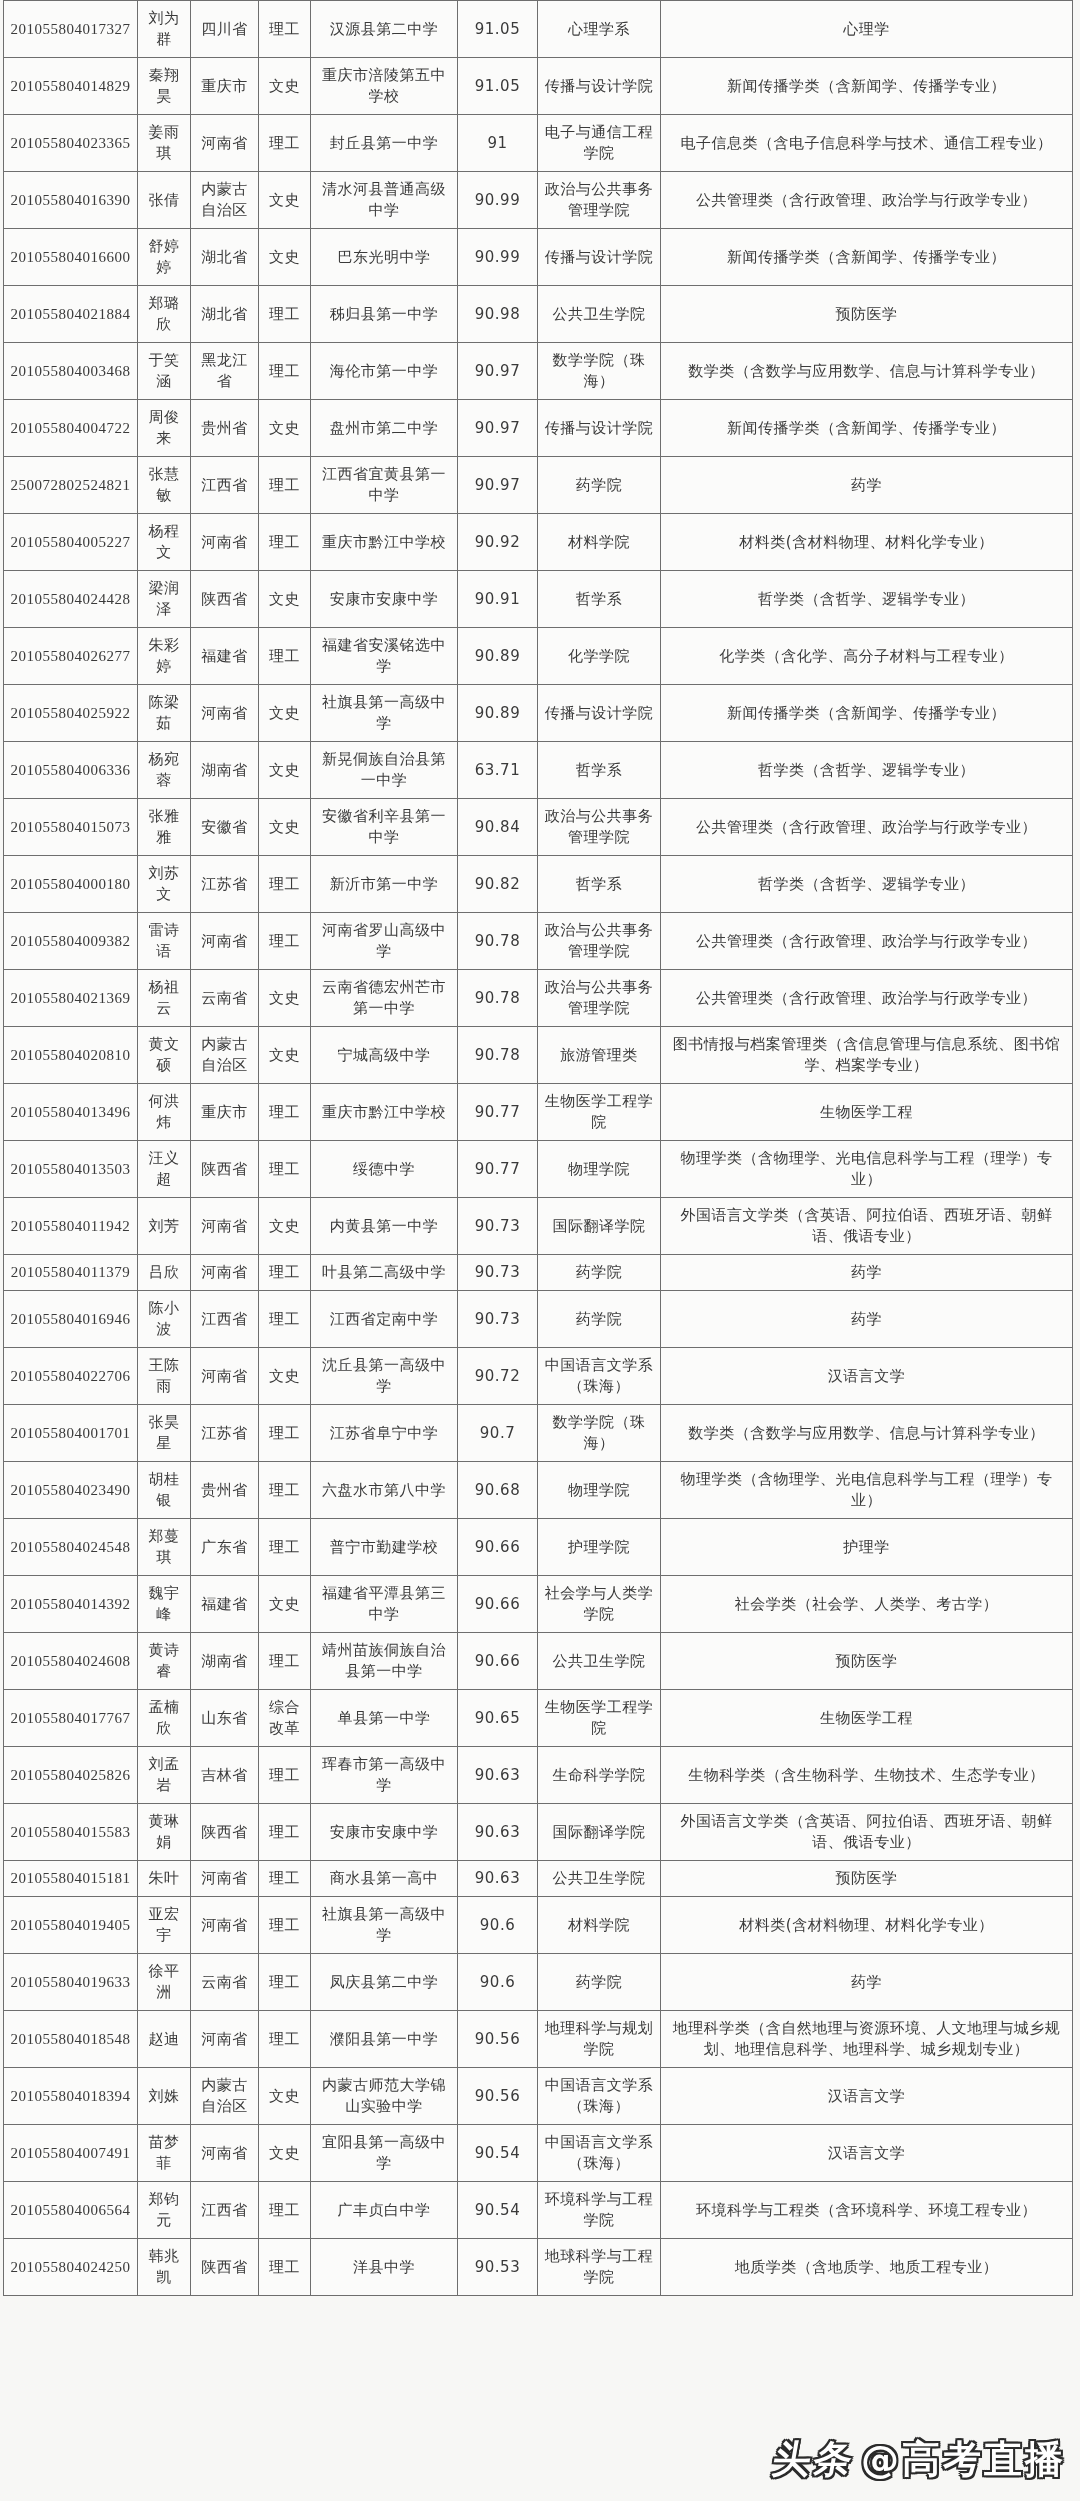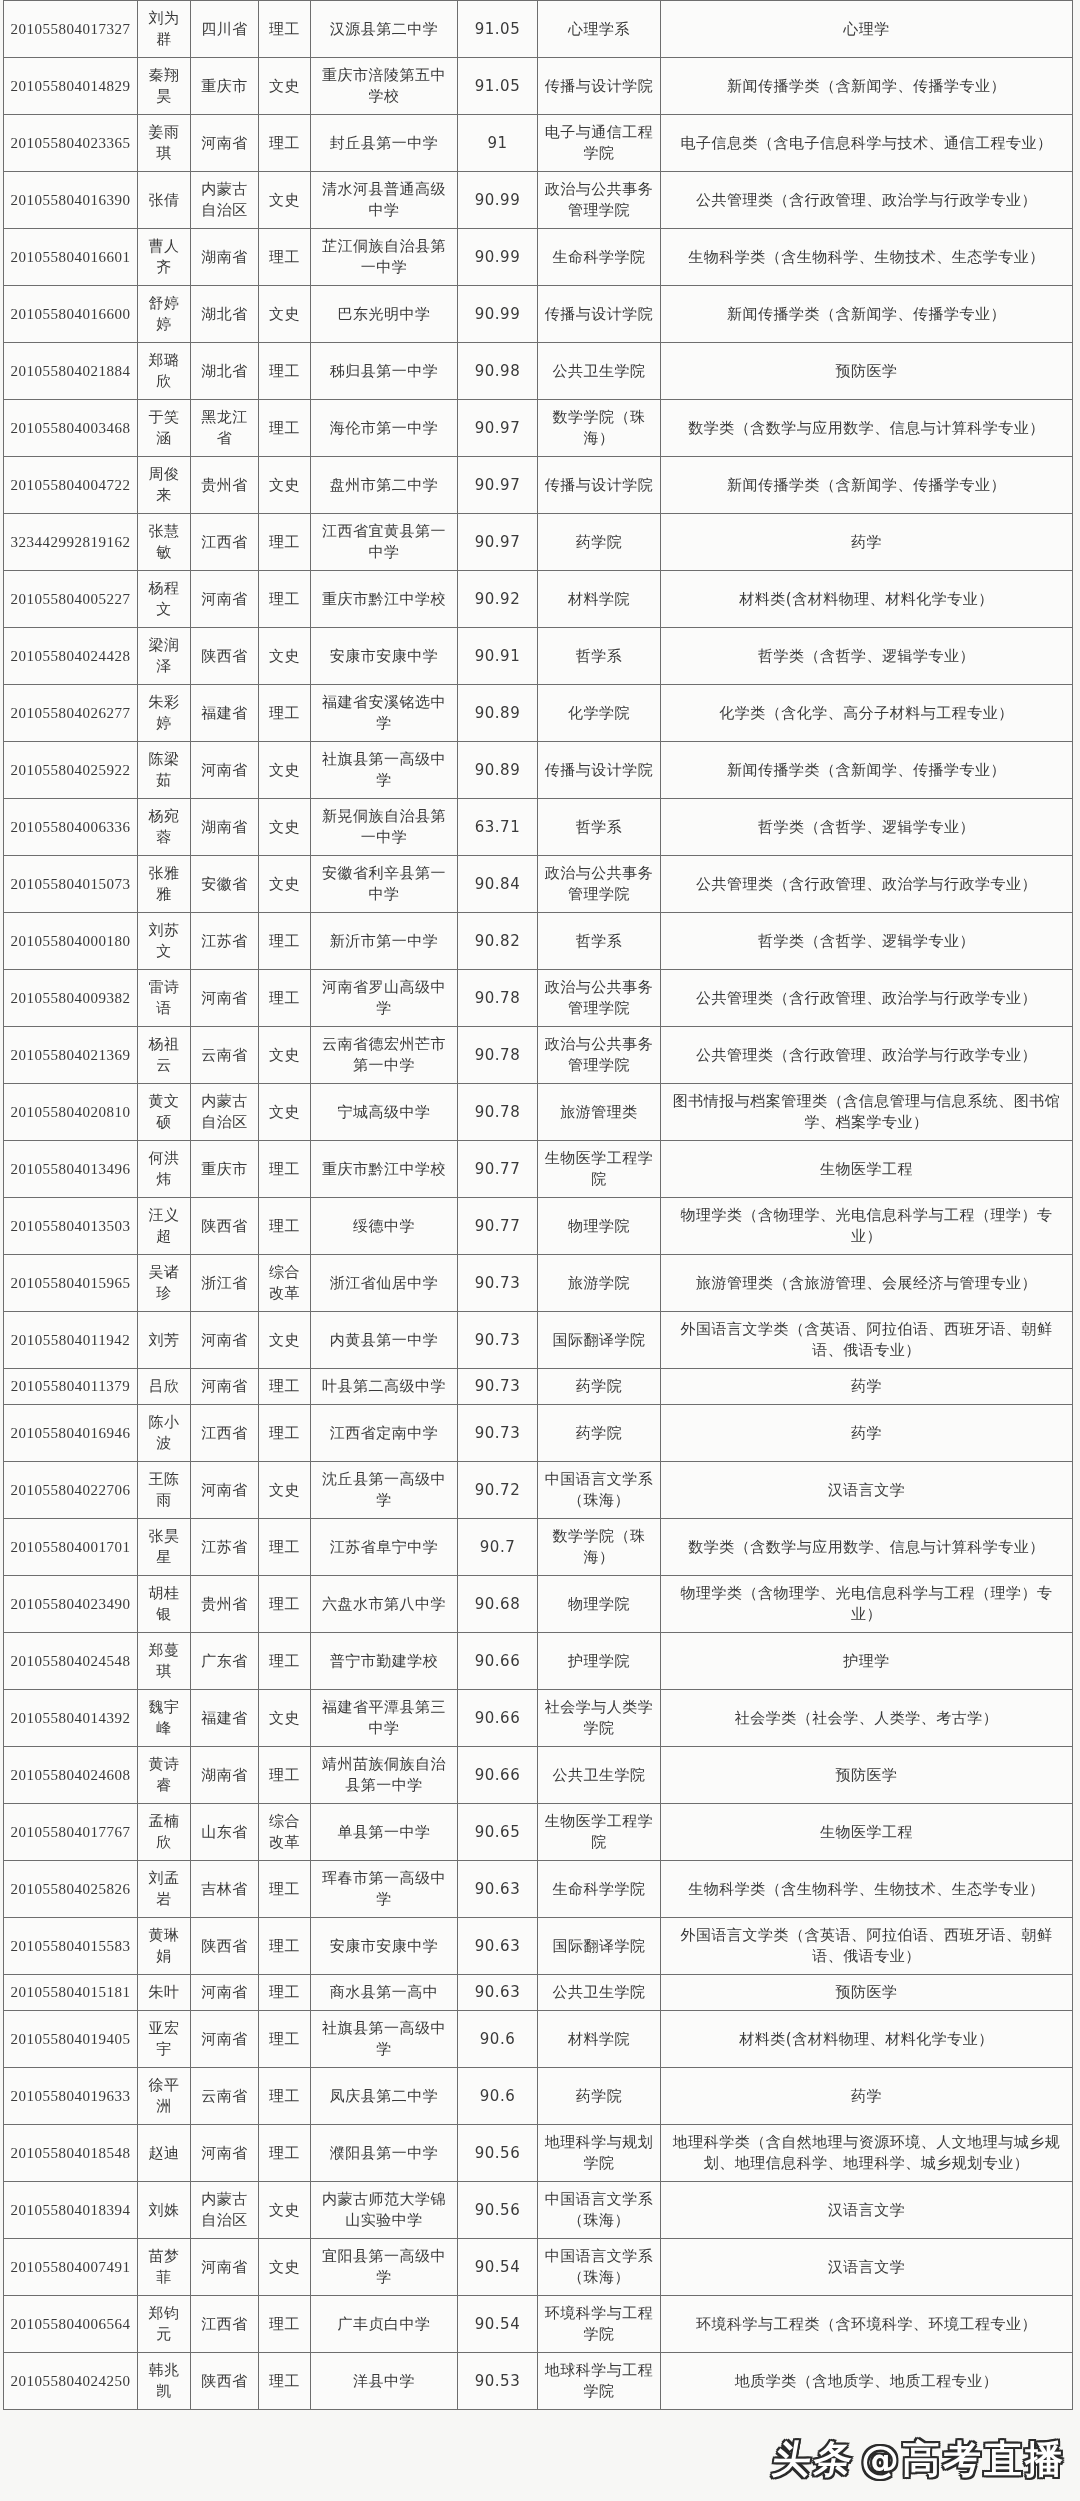--- a/index.html
+++ b/index.html
@@ -111,30 +111,20 @@
     <td class="c-id">201055804016390</td>
     <td class="c-name">张倩</td>
     <td class="c-province">内蒙古自治区</td>
     <td class="c-track">文史</td>
     <td class="c-school">清水河县普通高级中学</td>
     <td class="c-score">90.99</td>
     <td class="c-college">政治与公共事务管理学院</td>
     <td class="c-major">公共管理类（含行政管理、政治学与行政学专业）</td>
   </tr>
         <tr>
-    <td class="c-id">201055804016601</td>
-    <td class="c-name">曹人齐</td>
-    <td class="c-province">湖南省</td>
-    <td class="c-track">理工</td>
-    <td class="c-school">芷江侗族自治县第一中学</td>
-    <td class="c-score">90.99</td>
-    <td class="c-college">生命科学学院</td>
-    <td class="c-major">生物科学类（含生物科学、生物技术、生态学专业）</td>
-  </tr>
-        <tr>
     <td class="c-id">201055804016600</td>
     <td class="c-name">舒婷婷</td>
     <td class="c-province">湖北省</td>
     <td class="c-track">文史</td>
     <td class="c-school">巴东光明中学</td>
     <td class="c-score">90.99</td>
     <td class="c-college">传播与设计学院</td>
     <td class="c-major">新闻传播学类（含新闻学、传播学专业）</td>
   </tr>
         <tr>
@@ -161,21 +151,21 @@
     <td class="c-id">201055804004722</td>
     <td class="c-name">周俊来</td>
     <td class="c-province">贵州省</td>
     <td class="c-track">文史</td>
     <td class="c-school">盘州市第二中学</td>
     <td class="c-score">90.97</td>
     <td class="c-college">传播与设计学院</td>
     <td class="c-major">新闻传播学类（含新闻学、传播学专业）</td>
   </tr>
         <tr>
-    <td class="c-id">323442992819162</td>
+    <td class="c-id">250072802524821</td>
     <td class="c-name">张慧敏</td>
     <td class="c-province">江西省</td>
     <td class="c-track">理工</td>
     <td class="c-school">江西省宜黄县第一中学</td>
     <td class="c-score">90.97</td>
     <td class="c-college">药学院</td>
     <td class="c-major">药学</td>
   </tr>
         <tr>
     <td class="c-id">201055804005227</td>
@@ -289,30 +279,20 @@
   </tr>
         <tr>
     <td class="c-id">201055804013503</td>
     <td class="c-name">汪义超</td>
     <td class="c-province">陕西省</td>
     <td class="c-track">理工</td>
     <td class="c-school">绥德中学</td>
     <td class="c-score">90.77</td>
     <td class="c-college">物理学院</td>
     <td class="c-major">物理学类（含物理学、光电信息科学与工程（理学）专业）</td>
-  </tr>
-        <tr>
-    <td class="c-id">201055804015965</td>
-    <td class="c-name">吴诸珍</td>
-    <td class="c-province">浙江省</td>
-    <td class="c-track">综合改革</td>
-    <td class="c-school">浙江省仙居中学</td>
-    <td class="c-score">90.73</td>
-    <td class="c-college">旅游学院</td>
-    <td class="c-major">旅游管理类（含旅游管理、会展经济与管理专业）</td>
   </tr>
         <tr>
     <td class="c-id">201055804011942</td>
     <td class="c-name">刘芳</td>
     <td class="c-province">河南省</td>
     <td class="c-track">文史</td>
     <td class="c-school">内黄县第一中学</td>
     <td class="c-score">90.73</td>
     <td class="c-college">国际翻译学院</td>
     <td class="c-major">外国语言文学类（含英语、阿拉伯语、西班牙语、朝鲜语、俄语专业）</td>

